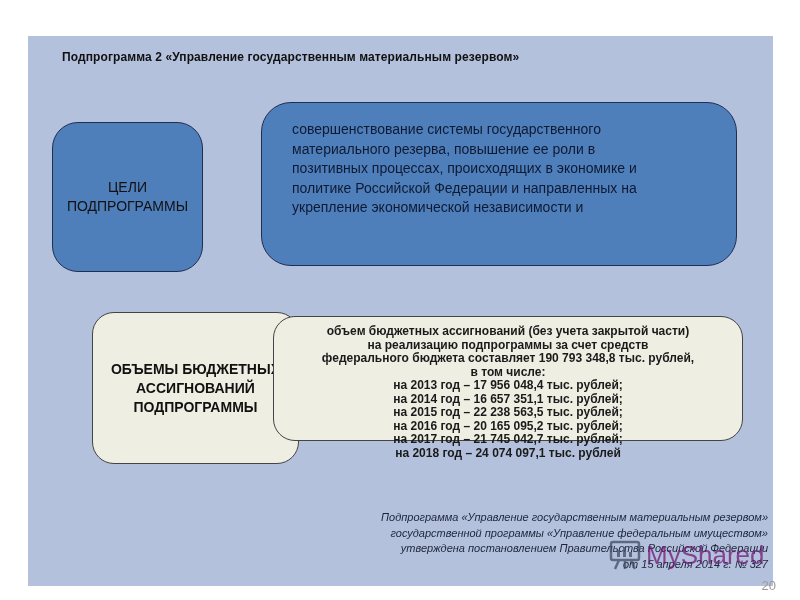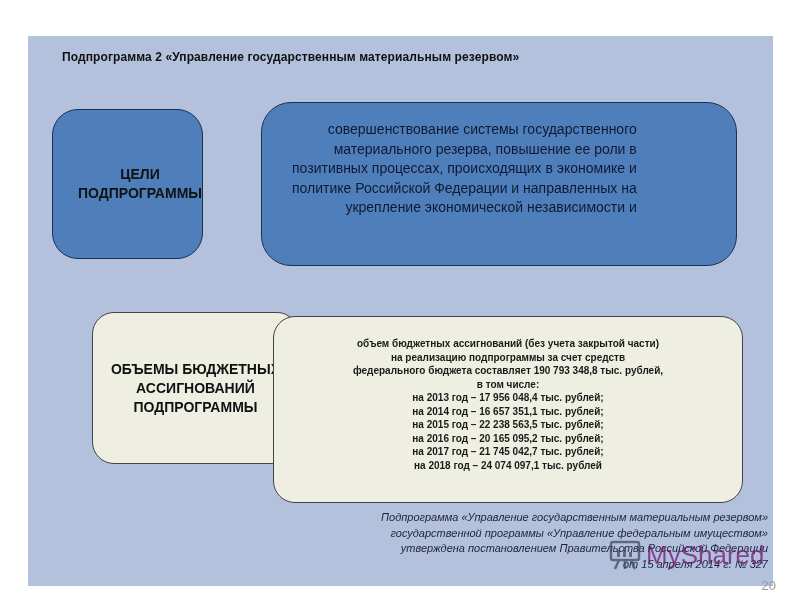--- a/index.html
+++ b/index.html
@@ -1,23 +1,23 @@
 <!DOCTYPE html>
 <html><head>
 <meta charset="utf-8">
 <style>
   html, body { margin:0; padding:0; }
   body { width:800px; height:600px; background:#ffffff; position:relative; overflow:hidden; font-family:"Liberation Sans", sans-serif; }
   .panel { position:absolute; left:28px; top:36px; width:745px; height:550px; background:#b4c1dd; }
   .title { position:absolute; left:62px; top:50px; font-size:12px; font-weight:bold; color:#111; white-space:nowrap; letter-spacing:0.1px; }
   .box { position:absolute; box-sizing:border-box; border:1.5px solid #1f2f52; display:flex; align-items:center; justify-content:center; text-align:center; color:#111; }
-  .goals-label { left:52px; top:109px; width:151px; height:150px; background:#4f7fbb; border-radius:26px; font-weight:bold; font-size:14px; line-height:19px;justify-content:flex-end; }
-  .goals-text { left:261px; top:102px; width:476px; height:164px; background:#4f7fbb; border-radius:30px; justify-content:flex-start; align-items:flex-start; text-align:right; padding:17px 0 0 30px; font-size:14px; line-height:19.5px; color:#0e1a33; }
+  .goals-label { left:52px; top:122px; width:151px; height:150px; background:#4f7fbb; border-radius:26px; font-weight:normal; font-size:14px; line-height:19px; }
+  .goals-text { left:261px; top:102px; width:476px; height:164px; background:#4f7fbb; border-radius:30px; justify-content:flex-start; align-items:flex-start; text-align:left; padding:17px 0 0 30px; font-size:14px; line-height:19.5px; color:#0e1a33; }
   .budget-label { left:48px; top:312px; width:207px; height:152px; background:#eeeee2; border-radius:22px; font-weight:bold; font-size:14px; line-height:19px; border-color:#444;margin-left:44px; }
-  .budget-text { left:273px; top:316px; width:470px; height:187px; background:#eeeee2; border-radius:22px; border-color:#444; flex-direction:column; justify-content:flex-start; padding-top:20px; font-size:10px; line-height:13.5px; font-weight:bold; color:#1a1a1a; }
+  .budget-text { left:273px; top:316px; width:470px; height:125px; background:#eeeee2; border-radius:22px; border-color:#444; flex-direction:column; justify-content:flex-start; padding-top:8px; font-size:12px; line-height:13.5px; font-weight:bold; color:#1a1a1a; }
   .budget-text div { white-space:nowrap; }
   .footnote { position:absolute; right:32px; top:510px; text-align:right; font-style:italic; font-size:11px; line-height:15.5px; color:#1c2438; }
   .footnote div { white-space:nowrap; }
   .watermark { position:absolute; left:608px; top:538px; font-size:26px; color:#701a75; opacity:0.75; display:flex; align-items:center; gap:4px; }
   .page-num { position:absolute; right:24px; top:578px; font-size:13px; color:#9a9a9a; }
 </style>
 </head>
 <body>
 
 <div class="panel"></div>

